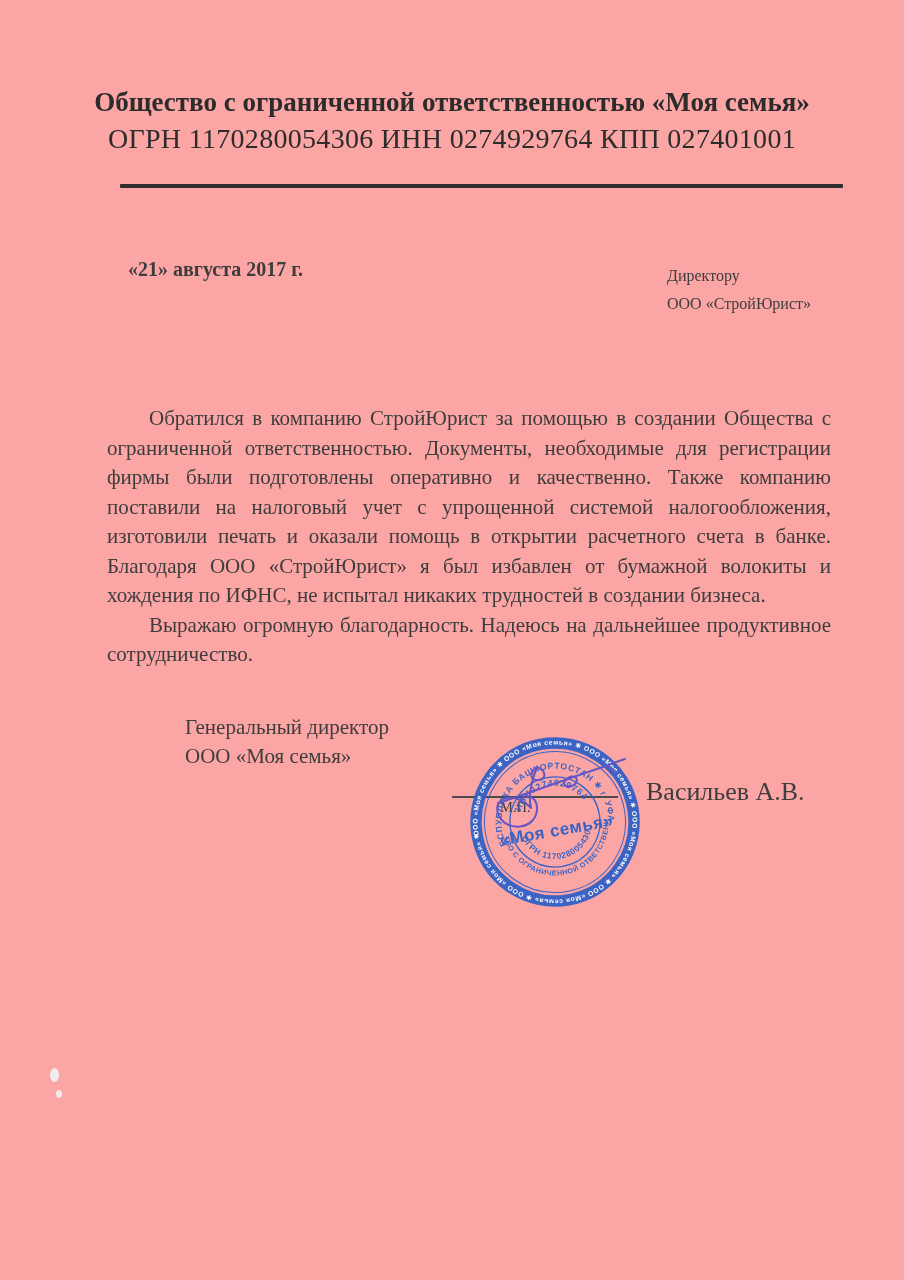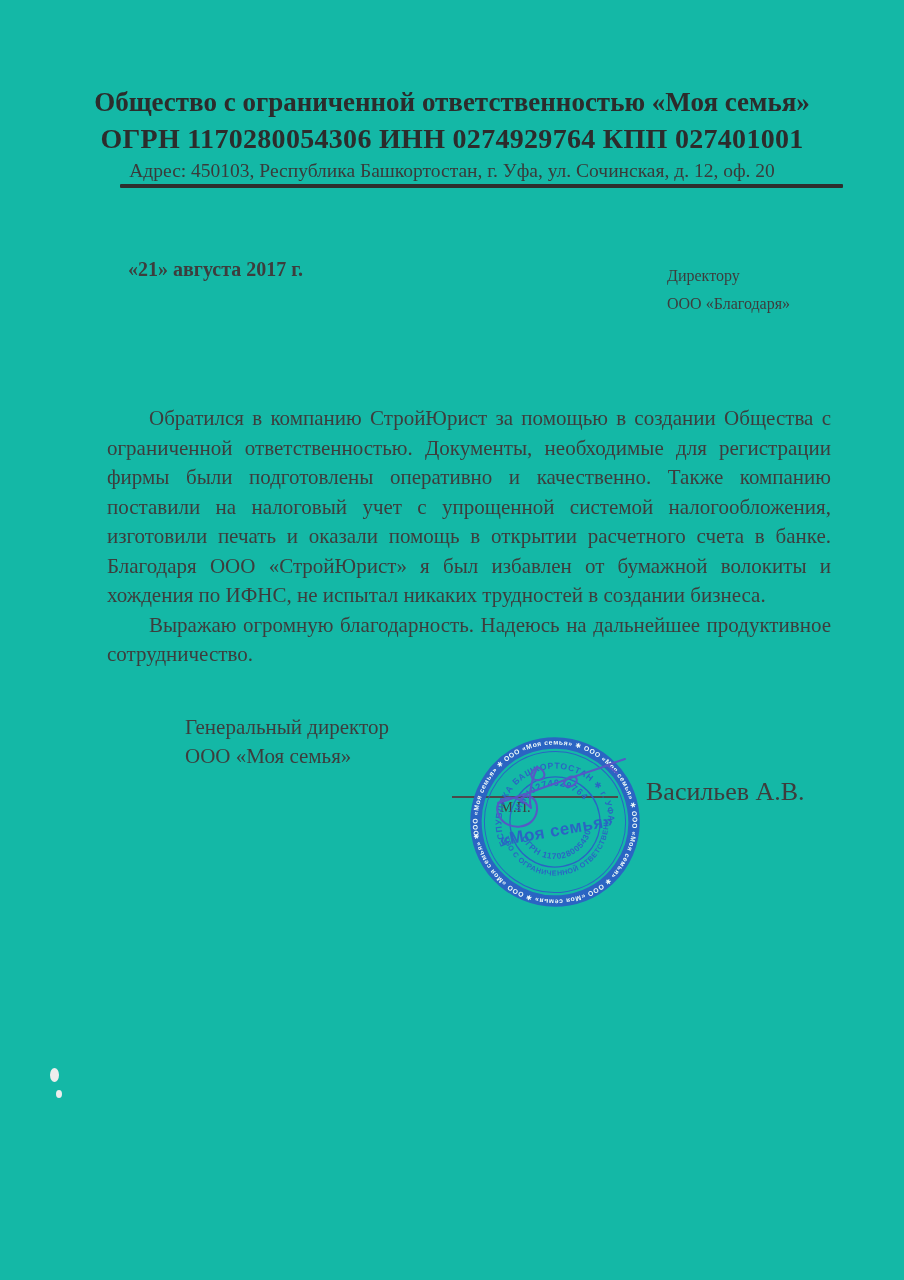--- a/index.html
+++ b/index.html
@@ -1,31 +1,31 @@
 <!DOCTYPE html>
 <html lang="ru"><head>
 <meta charset="utf-8">
 <style>
   html,body{margin:0;padding:0;background:#e8e8e8;}
   .page{
     position:relative;
     width:904px;height:1280px;
     margin:0 auto;
-    background:#14b8a6;
+    background:#fca5a5;
     overflow:hidden;
     font-family:"Liberation Serif","DejaVu Serif",serif;
     color:#3d3d3d;
   }
   
   .letterhead{
     position:absolute;left:90px;top:84px;width:724px;
     text-align:center;color:#2c2c2c;
   }
   .lh-name{font-size:27px;font-weight:bold;line-height:36px;white-space:nowrap;}
-  .lh-reg{font-size:28px;font-weight:bold;line-height:38px;white-space:nowrap;letter-spacing:.3px;}
+  .lh-reg{font-size:28px;font-weight:normal;line-height:38px;white-space:nowrap;letter-spacing:.3px;}
   .lh-addr{font-size:19.5px;line-height:25px;color:#3a3a3a;white-space:nowrap;}
   .rule{
     position:absolute;left:120px;top:184px;width:723px;height:4px;
     background:#2e2e2e;border-radius:1px;
   }
   
   .date{position:absolute;left:128px;top:258px;font-size:20px;font-weight:bold;}
   .addressee{position:absolute;left:667px;top:262px;font-size:16px;line-height:28px;}
   
   .body-text{
@@ -56,28 +56,27 @@
   .s2{left:56px;top:1090px;width:6px;height:8px;}
 </style>
 </head>
 <body>
 
 <div class="page">
 
   <div class="letterhead">
     <div class="lh-name">Общество с ограниченной ответственностью «Моя семья»</div>
     <div class="lh-reg">ОГРН 1170280054306 ИНН 0274929764 КПП 027401001</div>
-    <div class="lh-addr">Адрес: 450103, Республика Башкортостан, г. Уфа, ул. Сочинская, д. 12, оф. 20</div>
   </div>
   <div class="rule"></div>
 
   <div class="date">«21» августа 2017 г.</div>
   <div class="addressee">
     <div>Директору</div>
-    <div>ООО «Благодаря»</div>
+    <div>ООО «СтройЮрист»</div>
   </div>
 
   <div class="body-text">
     <p>Обратился в компанию СтройЮрист за помощью в создании Общества с ограниченной ответственностью. Документы, необходимые для регистрации фирмы были подготовлены оперативно и качественно. Также компанию поставили на налоговый учет с упрощенной системой налогообложения, изготовили печать и оказали помощь в открытии расчетного счета в банке. Благодаря ООО «СтройЮрист» я был избавлен от бумажной волокиты и хождения по ИФНС, не испытал никаких трудностей в создании бизнеса.</p>
     <p>Выражаю огромную благодарность. Надеюсь на дальнейшее продуктивное сотрудничество.</p>
   </div>
 
   <div class="sign-role">
     <div>Генеральный директор</div>
     <div>ООО «Моя семья»</div>

